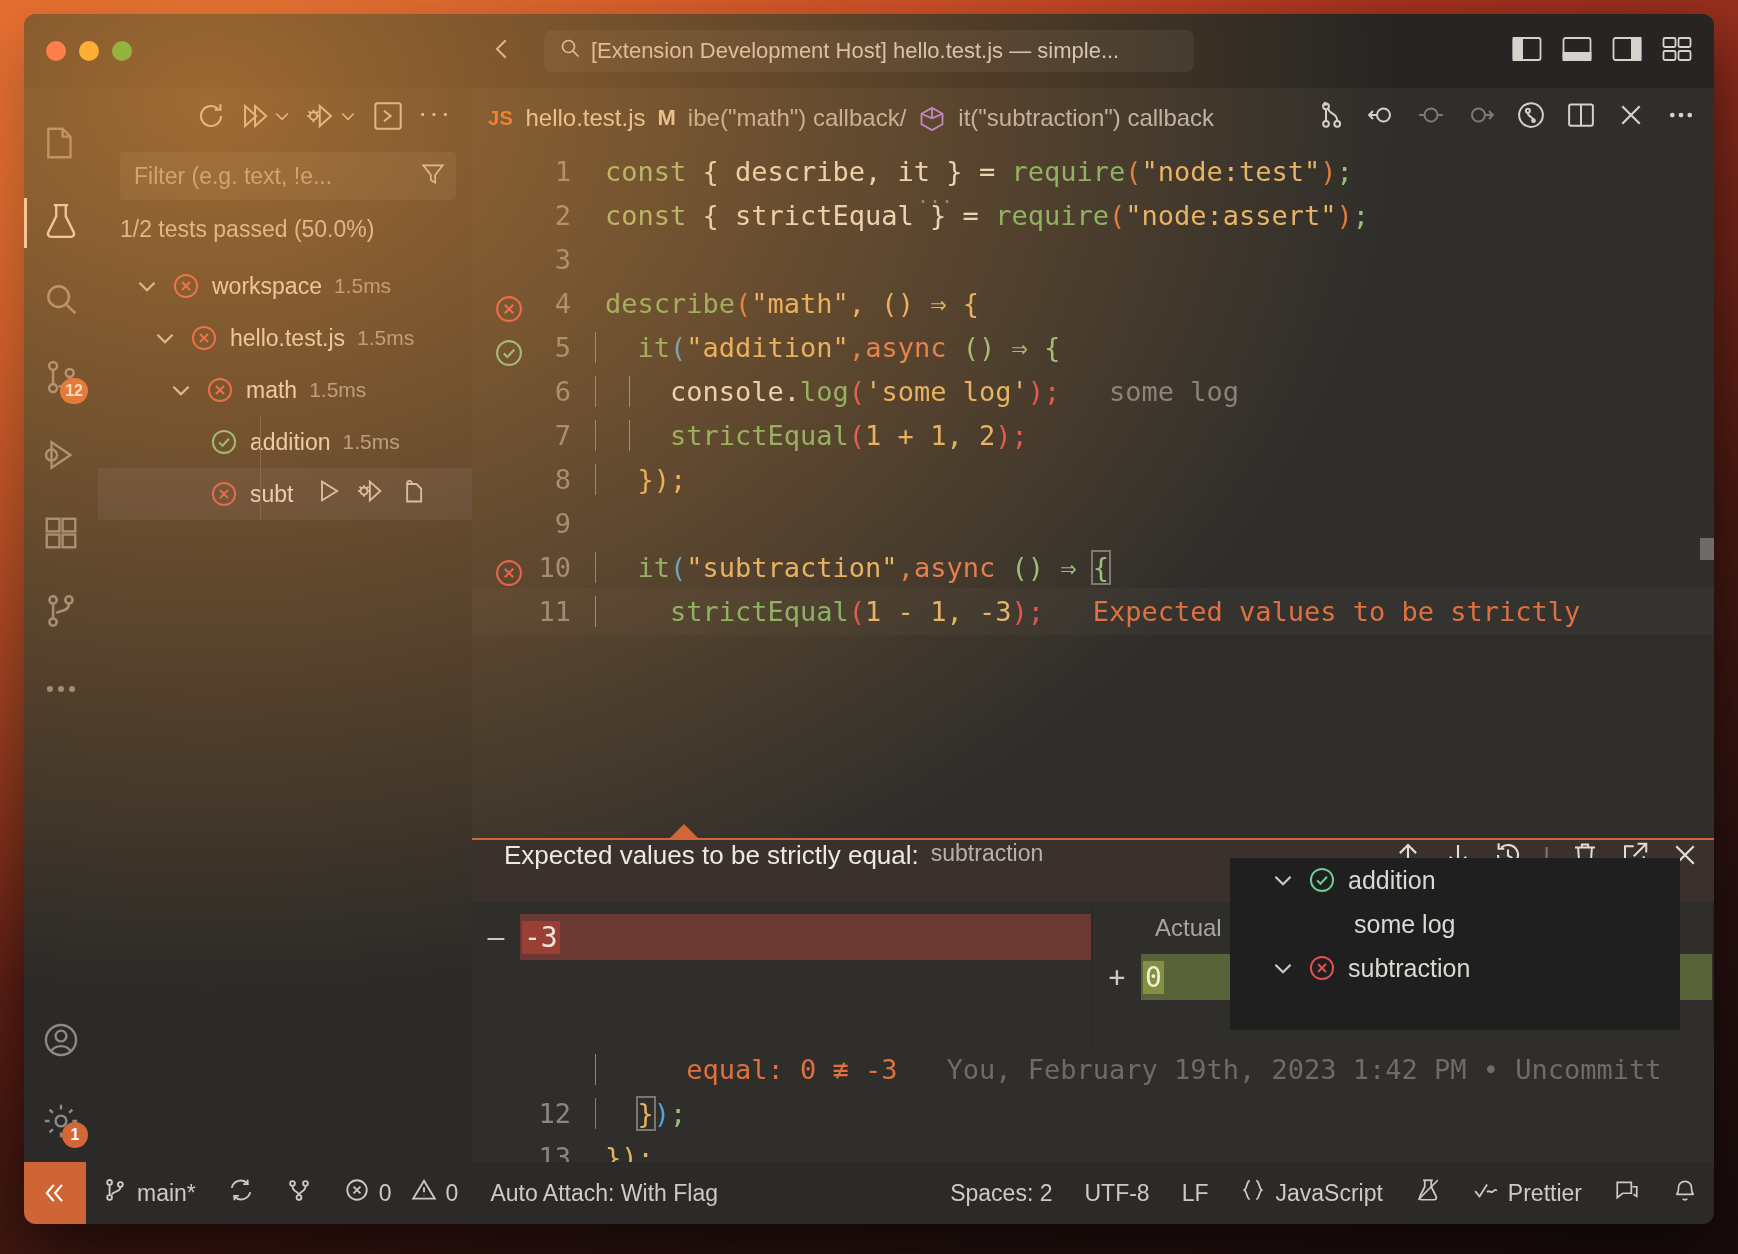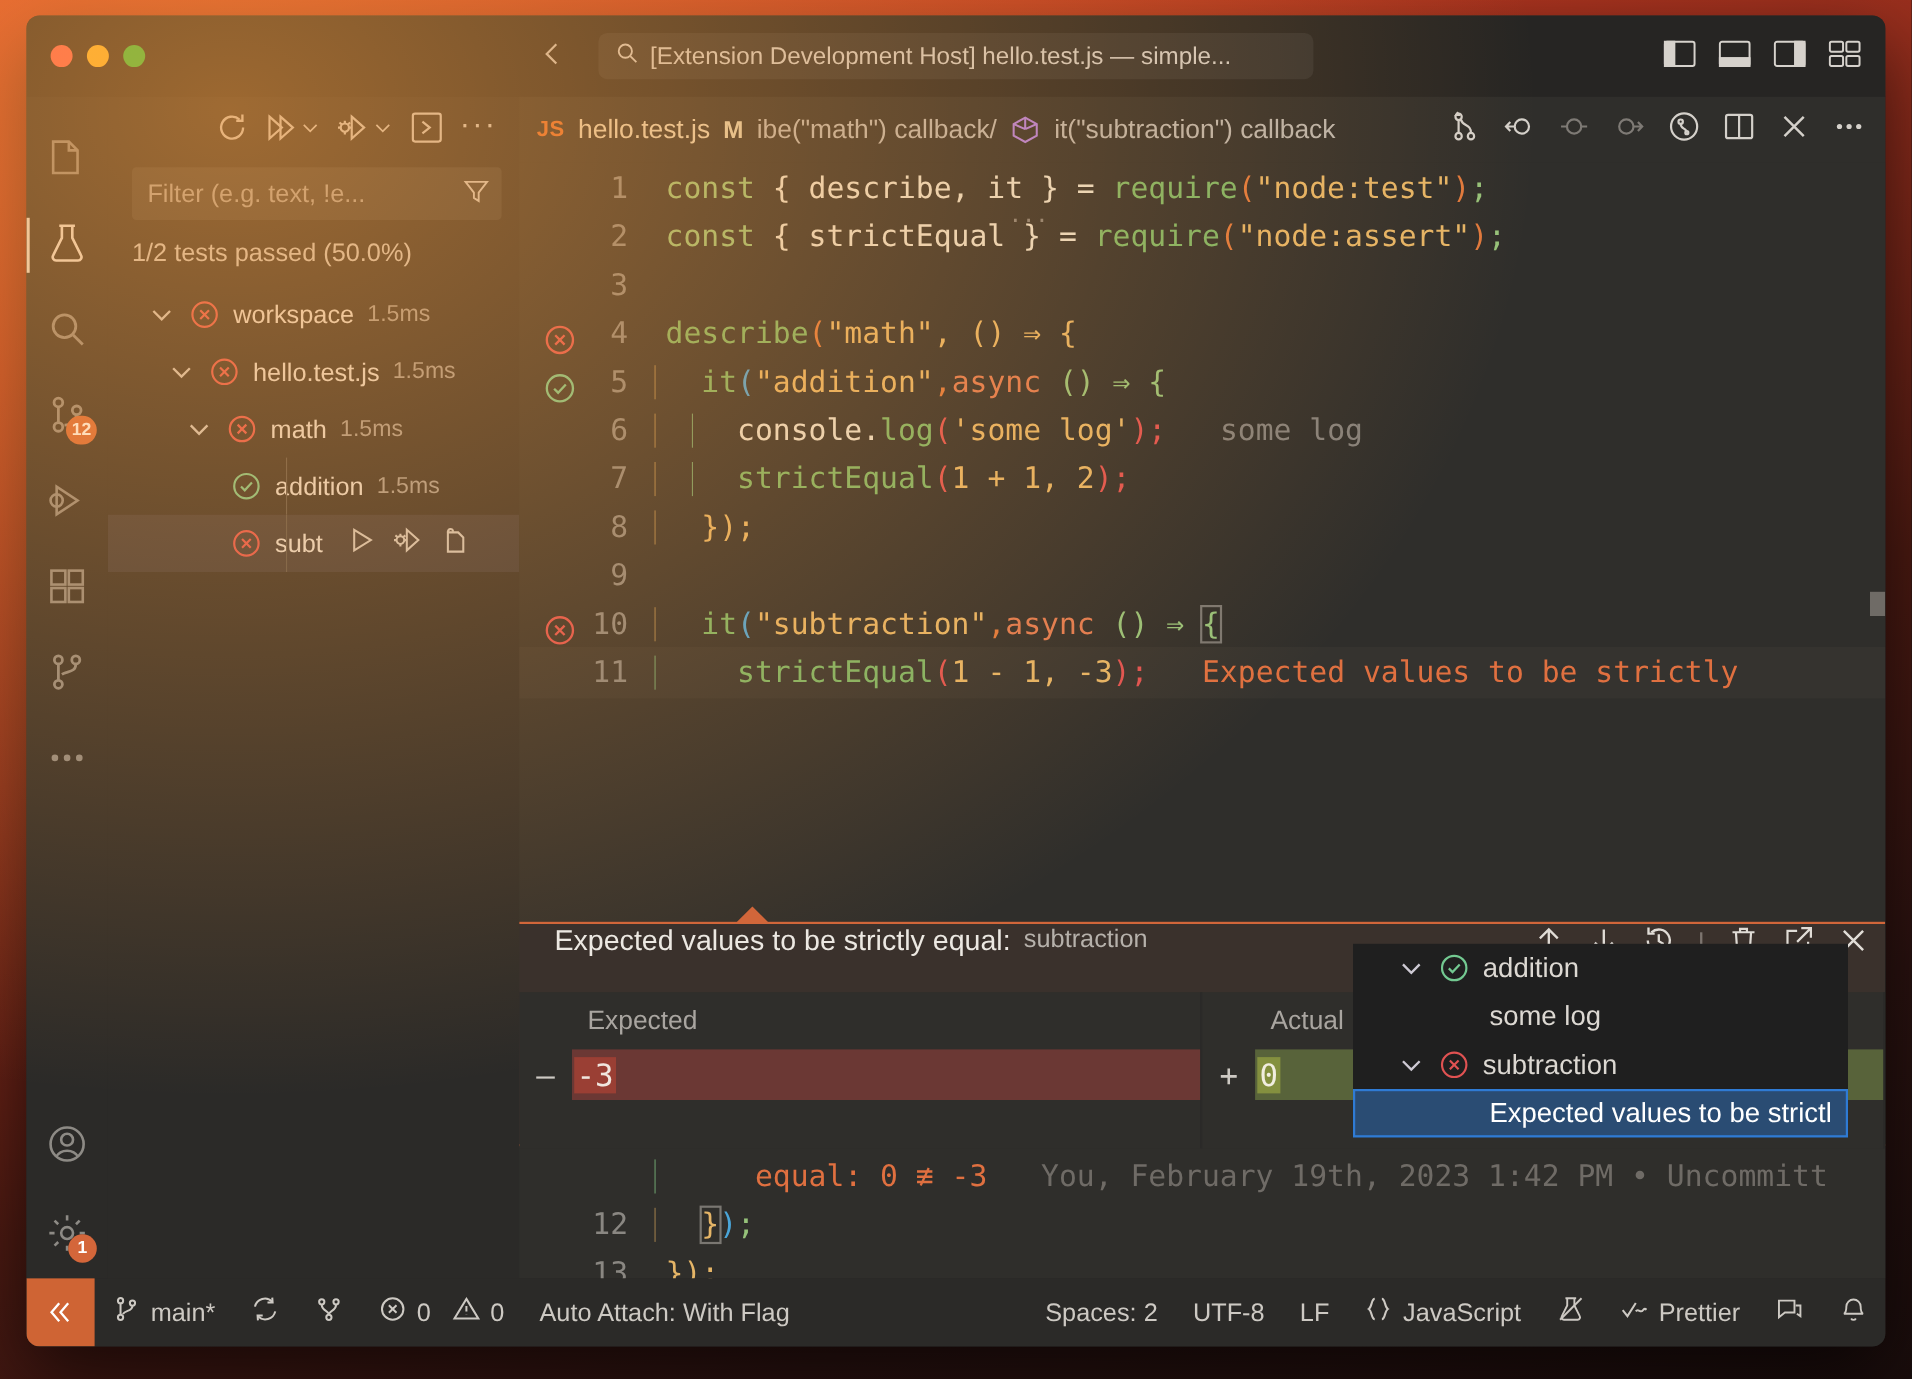--- a/index.html
+++ b/index.html
@@ -716,21 +716,20 @@
               </span>
               <span>
                 <svg viewBox="0 0 24 24" fill="none" stroke="currentColor" stroke-width="1.8">
                       <path d="M5 5 L19 19 M19 5 L5 19"></path>
                     </svg>
               </span>
             </span>
           </div>
           <div id="peekbody">
             <div class="diffpane">
-              <div class="dlabel">Expected</div>
               <div class="dline">
                 <span class="dsign">—</span>
                 <span class="dfill del">
                   <span class="dtok del">-3</span>
                 </span>
               </div>
             </div>
             <div class="diffpane">
               <div class="dlabel">Actual</div>
               <div class="dline">
@@ -770,25 +769,20 @@
                   </svg>
             </span>
             <span class="rstat">
               <svg viewBox="0 0 24 24" fill="none" stroke="#e05252" stroke-width="1.7">
                     <circle cx="12" cy="12" r="9.5"></circle>
                     <path d="M8.6 8.6 L15.4 15.4 M15.4 8.6 L8.6 15.4"></path>
                   </svg>
             </span>
             <span>subtraction</span>
           </div>
-          <div class="rrow sel">
-            <span class="rspacer" style="width:34px"></span>
-            <span class="rspacer" style="width:26px"></span>
-            <span>Expected values to be strictl</span>
-          </div>
         </div>
 
         <div class="codeline" style="top:898px">
           <div class="gutter"></div>
           <div class="lncontent"><span class="ind" style="left:8px;background:#6a9a6a"></span>     <span class="errmsg">equal: 0 ≢ -3</span>   <span class="blame">You, February 19th, 2023 1:42 PM • Uncommitt</span></div>
         </div>
 
         <div class="codeline" style="top:942px">
           <div class="gutter">12</div>
           <div class="lncontent"><span class="ind" style="left:8px;background:#9a7a4a"></span>  <span class="str" style="outline:2px solid #7a7772">}</span><span class="cyan">)</span><span class="op">;</span></div>

